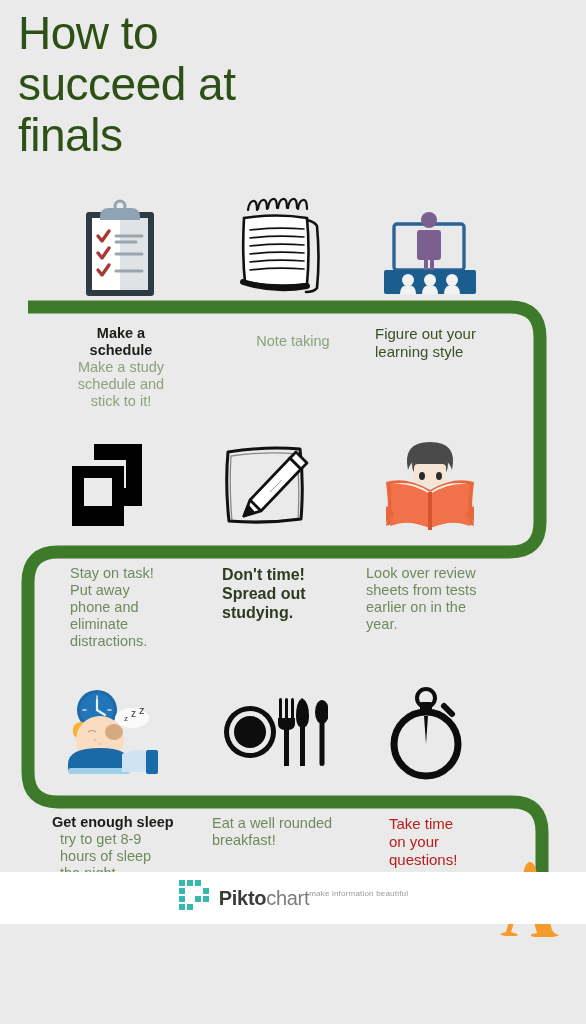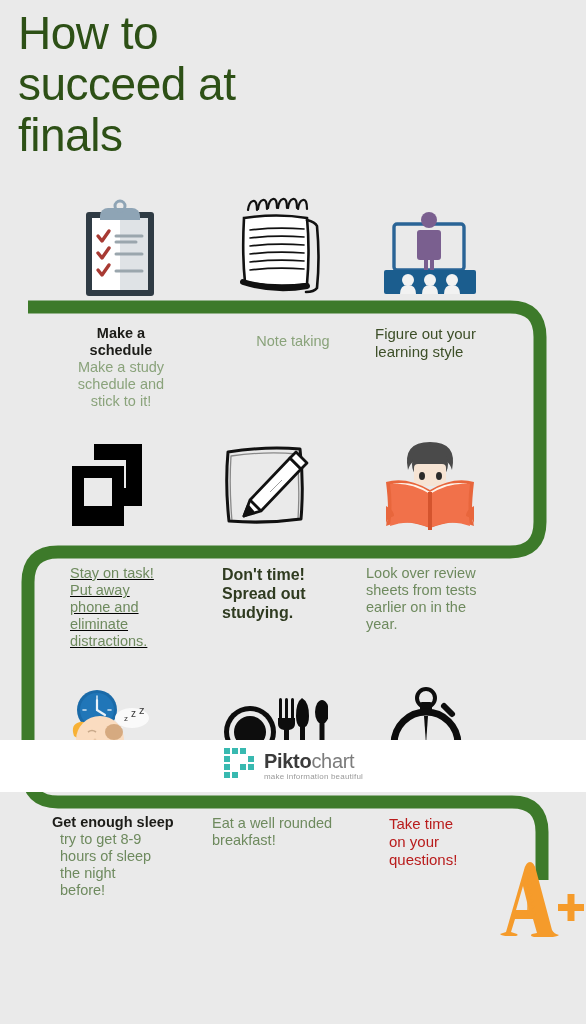--- a/index.html
+++ b/index.html
@@ -2,21 +2,21 @@
 <html><head>
 <meta charset="utf-8">
 <style>
   html,body{margin:0;padding:0;}
   body{
     width:586px;height:1024px;
     background:#eaeaea;
     font-family:"Liberation Sans","DejaVu Sans",sans-serif;
     overflow:hidden;position:relative;
   }
-  .canvas{position:relative;width:586px;height:792px;}
+  .canvas{position:relative;width:586px;height:924px;}
 
   
   .title{
     position:absolute;left:18px;top:8px;width:400px;
     color:#2d5016;
     font-size:46px;line-height:51px;
     font-weight:400;letter-spacing:-0.5px;
     white-space:pre-line;
   }
 
@@ -47,21 +47,21 @@
     color:#3d4f28;font-size:15px;line-height:18px;white-space:pre-line;
   }
   .center{text-align:center;}
 
   
   .footer{
     position:absolute;left:0;bottom:0;width:586px;height:52px;
     background:#ffffff;display:flex;align-items:center;justify-content:center;
   }
   .logo-wrap{display:flex;align-items:center;gap:7px;}
-  .logo-text{display:flex;flex-direction:column;line-height:1;}
+  .logo-text{display:flex;flex-direction:row;line-height:1;}
   .logo-main{font-size:20px;letter-spacing:-0.3px;}
   .logo-main .b{color:#3b3b3b;font-weight:bold;}
   .logo-main .l{color:#7c7c7c;font-weight:400;}
   .logo-tag{font-size:8px;color:#9a9a9a;letter-spacing:0.2px;margin-top:2px;}
 
   .aplus{position:absolute;}
 </style>
 </head>
 <body>
 
@@ -204,21 +204,21 @@
       <path d="M8 48 q20 -6 44 8 q24 -14 44 -8 q-4 34 0 44 q-20 -8 -44 2 q-24 -10 -44 -2 q4 -12 0 -44 z" fill="#e8663c"></path>
       <path d="M12 50 q20 -4 40 8 v36 q-20 -10 -40 -2 q3 -22 0 -42 z" fill="#f1714a"></path>
       <path d="M52 58 q20 -12 40 -8 q-3 20 0 42 q-20 -8 -40 2 z" fill="#f1714a"></path>
       <path d="M14 50 q20 -4 38 8 q18 -12 38 -8 q-18 -2 -38 10 q-20 -12 -38 -10 z" fill="#fdf3ea"></path>
       <rect x="50" y="58" width="4" height="38" fill="#d4542e"></rect>
       <path d="M8 72 q8 4 8 10 q-8 2 -8 10 z" fill="#e8663c"></path>
       <path d="M96 72 q-8 4 -8 10 q8 2 8 10 z" fill="#e8663c"></path>
     </svg>
   </div>
 
-  <div class="txt" style="left:70px;top:565px;width:130px;text-decoration:underline;">
+  <div class="txt" style="left:70px;top:565px;width:130px;">
     <div class="body-mid">Stay on task!</div>
     <div class="body-mid">Put away
 phone and
 eliminate
 distractions.</div>
   </div>
 
   <div class="txt" style="left:222px;top:565px;width:140px;">
     <div class="body-olive-b">Don't time!</div>
     <div class="body-olive-b">Spread out

